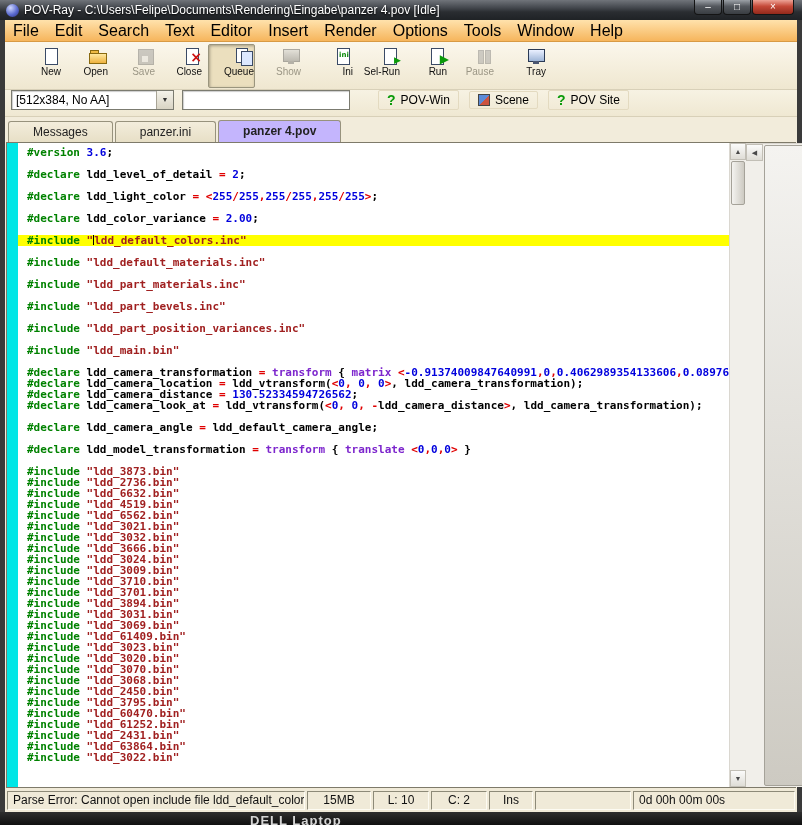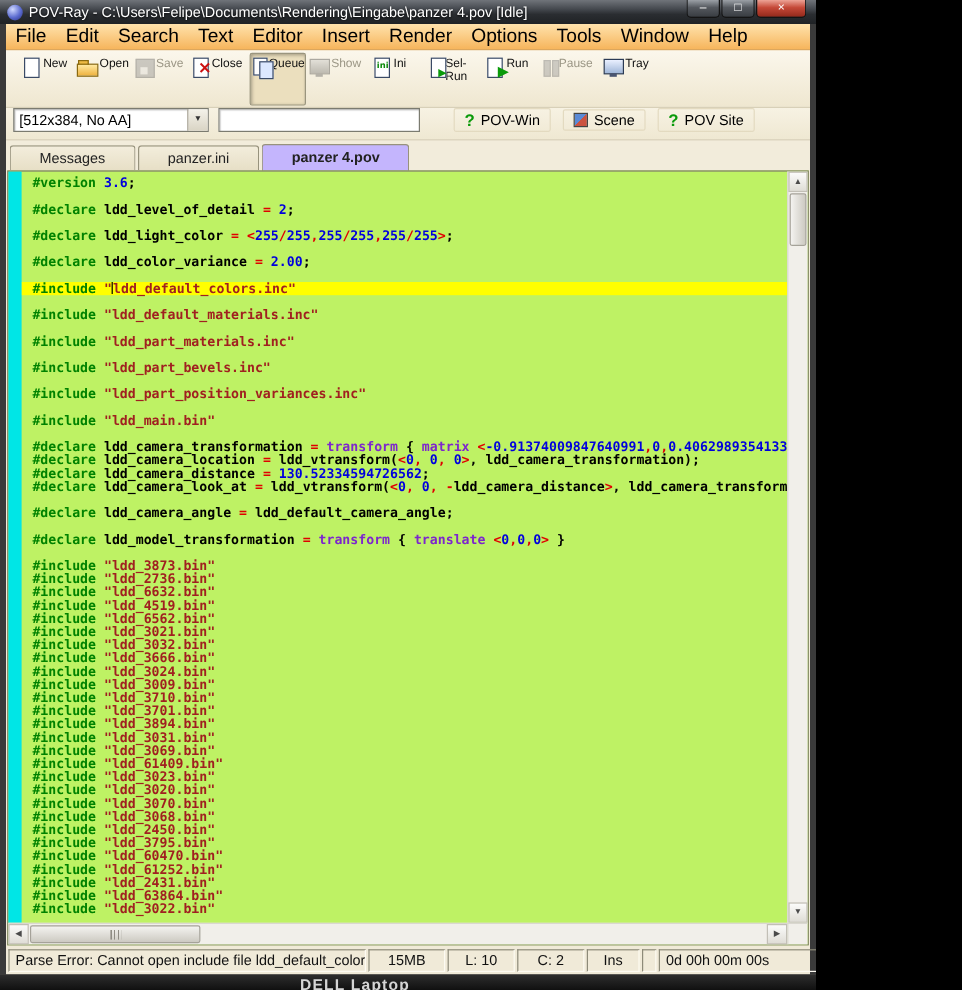--- a/index.html
+++ b/index.html
@@ -1,32 +1,32 @@
 <!DOCTYPE html>
 <html><head>
 <meta charset="utf-8">
 <style>
 *{box-sizing:border-box;margin:0;padding:0}
 body{width:802px;height:825px;margin:0;font-family:"Liberation Sans",sans-serif;background:#000}
-.screen{width:680px;height:825px;display:flex;flex-direction:column;overflow:hidden}
+.screen{width:802px;height:825px;display:flex;flex-direction:column;overflow:hidden}
 
 .titlebar{flex:0 0 20px;height:20px;background:linear-gradient(180deg,#70747a 0%,#42464c 40%,#2a2d31 60%,#1f2225 100%);display:flex;align-items:center;color:#fff;font-size:12px}
 .appicon{width:13px;height:13px;border-radius:50%;background:radial-gradient(circle at 35% 30%,#cfd8ff,#5a6acf 55%,#2a2f7a);margin:0 5px 0 6px;flex:0 0 13px}
 .title{white-space:nowrap;overflow:hidden;text-shadow:0 1px 2px #000;flex:1}
 .wbtns{display:flex;align-self:flex-start;margin-right:8px;gap:1px}
 .wbtn{width:28px;height:15px;border:1px solid #141414;border-top:none;border-radius:0 0 4px 4px;background:linear-gradient(#9ba0a6,#54585e 45%,#393d42);color:#fff;font-size:10px;line-height:13px;text-align:center}
 .wbtn.close{width:42px;background:linear-gradient(#eda396,#c54938 45%,#93291b)}
 
 .appbody{flex:1;display:flex;flex-direction:column;background:#F2ECDB;border-left:5px solid #3a3a3a;border-right:5px solid #3a3a3a;min-height:0}
 .menubar{flex:0 0 22px;background:linear-gradient(#FFE2AC,#F6B55C);display:flex;align-items:flex-end;font-size:16px;border-bottom:1px solid #d89a44;color:#000}
 .mitem{padding:0 8px;line-height:21px}
 
 .toolbar{flex:0 0 48px;background:linear-gradient(#FBF7EC,#EFE7D0);display:flex;padding:2px 3px 1px 10px;border-bottom:1px solid #d8d0b8}
 .tbuttons{display:flex}
-.tbtn{width:47px;display:flex;flex-direction:row;align-items:flex-start;padding-top:2px;border:1px solid transparent;border-radius:2px}
+.tbtn{width:47px;display:flex;flex-direction:column;align-items:flex-end;padding-top:2px;border:1px solid transparent;border-radius:2px}
 .tbtn:nth-child(5),.tbtn:nth-child(7),.tbtn:nth-child(11){margin-left:5px}
 .tbtn.pressed{background:#EBDFBE;border-color:#9a957e;box-shadow:inset 1px 1px 3px rgba(0,0,0,.3)}
 .tbtn.disabled .ic{opacity:.4;filter:grayscale(1)}
 .tbtn.disabled .tlbl{color:#9b9685}
 .tlbl{font-size:10px;margin-top:1px;color:#111}
 .stateinfo{margin-left:auto;width:206px;font-size:11px;color:#111;padding-top:1px}
 .progress{height:13px;margin-top:3px;border:1px solid #8f8f85;border-radius:2px;background:linear-gradient(#ffffff,#d9d9d4);box-shadow:inset 1px 1px 2px rgba(0,0,0,.2)}
 
 .ic{width:20px;height:18px;position:relative;display:block}
 .ic-new-document-icon::before,.ic-close-document-icon::before,.ic-ini-file-icon::before,.ic-sel-run-icon::before,.ic-run-icon::before{content:"";position:absolute;left:4px;top:1px;width:11px;height:15px;background:#fff;border:1px solid #3a4a66}
@@ -55,21 +55,21 @@
 .rbtns{display:flex;align-items:center;gap:10px;margin-left:20px}
 .rbtn{display:flex;align-items:center;gap:5px;font-size:12px;padding:1px 8px;border:1px solid #E3DAC0;border-radius:2px;color:#000}
 .ric{display:inline-block}
 .ric.question-mark-icon::before{content:"?";color:#0a9a0a;font-weight:bold;font-size:14px}
 .ric.scene-icon{width:12px;height:12px;border:1px solid #444;background:linear-gradient(135deg,#5b8ad6 50%,#cc5340 50%)}
 
 .tabbar{flex:0 0 24px;display:flex;align-items:flex-end;padding:3px 2px 0 3px;gap:2px}
 .tab{font-size:12px;padding:3px 24px;background:linear-gradient(#F3EDDC,#E7DFC6);border:1px solid #97927d;border-bottom:none;border-radius:3px 3px 0 0;color:#222}
 .tab.active{background:#c4b5fd;font-weight:bold;padding-bottom:5px;margin-bottom:-1px}
 
-.editor{flex:1;min-height:0;display:flex;flex-direction:column;border:1px solid #7e7a6a;margin:0 1px;background:#bef264}
+.editor{flex:1;min-height:0;display:flex;flex-direction:row;border:1px solid #7e7a6a;margin:0 1px;background:#ffffff}
 .editor-main{flex:1;min-height:0;display:flex}
 .gutter{flex:0 0 11px;background:#00E6E6}
 .codewrap{flex:1;min-width:0;overflow:hidden;position:relative}
 .code{padding-top:4px;font:bold 11px/11px "DejaVu Sans Mono",monospace;white-space:pre}
 .line{height:11px;padding-left:9px;white-space:pre}
 .line.hl{background:#FFFF00}
 .k{color:#008200}.s{color:#A02020}.n{color:#0000DD}.o{color:#E00000}.p{color:#7D26CD}.t{color:#000}
 .caret{display:inline-block;width:1px;height:10px;background:#000;vertical-align:-1px}
 .vscroll{flex:0 0 17px;background:#F1EFEA;border-left:1px solid #DAD7D0;display:flex;flex-direction:column}
 .sarrow{flex:0 0 17px;height:17px;background:linear-gradient(#FBFBFA,#DFDDD6);border:1px solid #C2BFB6;font-size:7px;line-height:15px;text-align:center;color:#4a4a4a}

